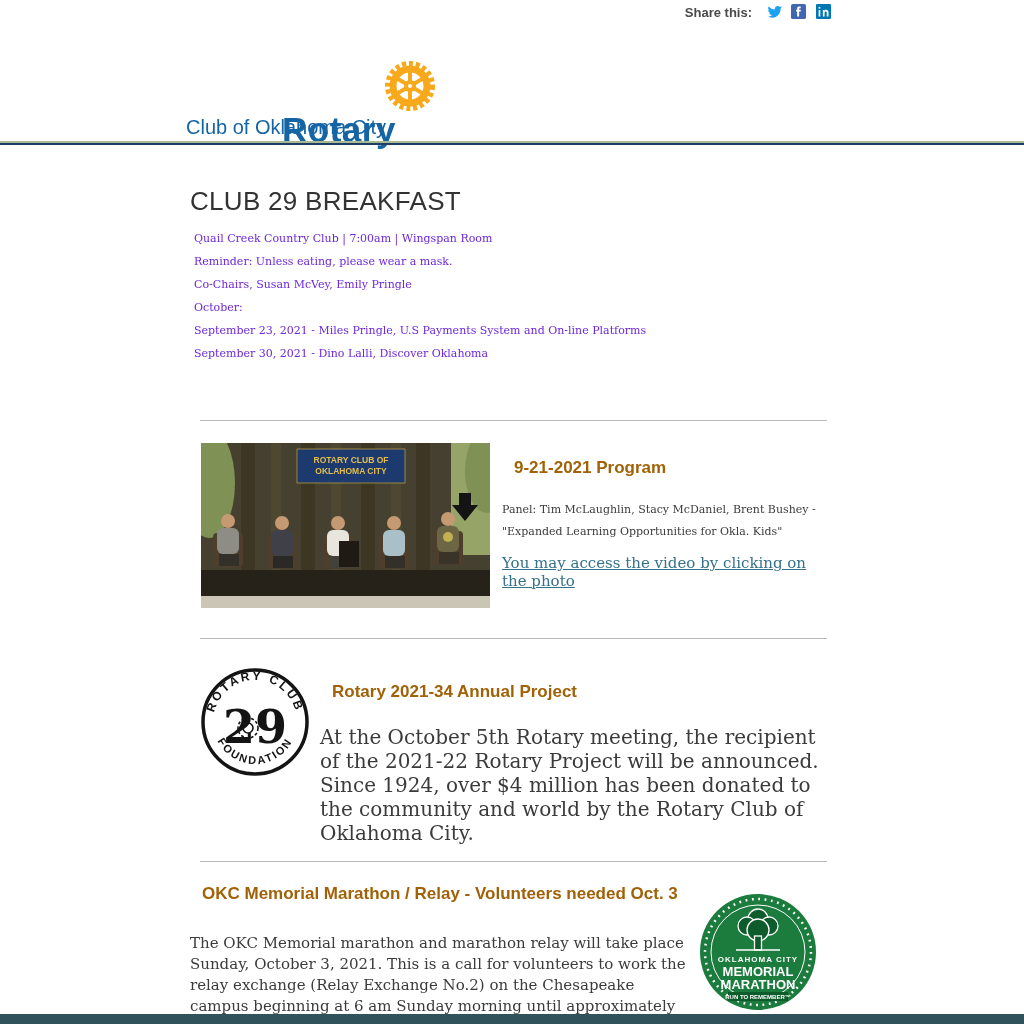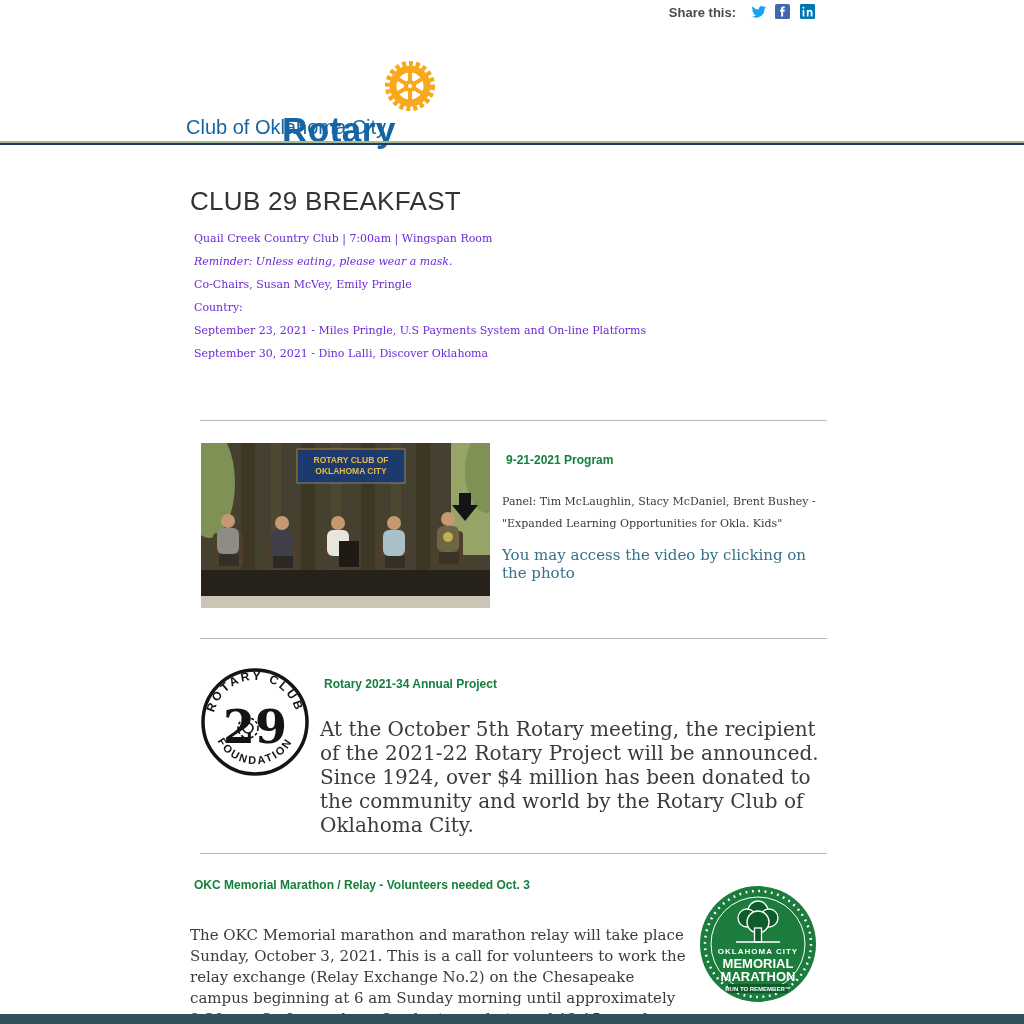--- a/index.html
+++ b/index.html
@@ -1,48 +1,48 @@
 <!DOCTYPE html>
 <html><head>
 <meta charset="utf-8">
 <style>
   html,body{margin:0;padding:0;}
   body{
     width:1024px;height:1024px;position:relative;background:#ffffff;
     font-family:"Liberation Sans",sans-serif;overflow:hidden;color:#3b3b3b;
   }
   
-  .share-bar{position:absolute;top:4px;right:208px;display:flex;align-items:center;gap:9px;}
+  .share-bar{position:absolute;top:4px;right:192px;display:flex;align-items:center;gap:9px;}
   .share-label{font-size:13px;font-weight:bold;color:#4a4a4a;margin-right:5px;}
   .icon-btn{width:16px;height:16px;display:block;cursor:pointer;}
   
   .brand{position:absolute;left:186px;top:56px;width:270px;height:78px;}
   .brand-name{position:absolute;left:96px;top:6px;font-size:35px;font-weight:bold;color:#1565a5;letter-spacing:0.5px;margin-top:48px;}
   .brand-sub{position:absolute;left:0;top:60px;font-size:20px;color:#1565a5;}
   .wheel{position:absolute;left:198px;top:4px;}
   
   .rule{position:absolute;top:141px;left:0;width:1024px;}
   .rule-green{height:2px;background:#a9ba93;}
   .rule-navy{height:2px;background:#1d3d66;}
   
   .main{position:absolute;left:190px;top:186px;width:637px;}
   h1{font-size:26px;font-weight:normal;color:#333;margin:0 0 12px;letter-spacing:0.3px;}
   .details p{margin:4px;font-family:"DejaVu Serif",serif;font-size:11px;line-height:19px;color:#6d28d9;}
-  .italic{font-style:italic;}
+  .italic{}
   .sep{border:none;border-top:1px solid #b9b9b9;margin:0 0 0 10px;}
   .sep1{margin-top:57px;}
   .sep2{margin-top:30px;}
   .sep3{margin-top:16px;}
-  h2{font-size:12px;font-weight:bold;color:#15803d;margin:4px;line-height:26px;}
+  h2{font-size:17px;font-weight:bold;color:#a16207;margin:12px;line-height:26px;}
   
   .program-row{display:flex;margin-top:22px;margin-left:11px;}
   .photo{width:289px;height:165px;flex:0 0 auto;cursor:pointer;display:block;}
   .program-text{margin-left:12px;width:326px;}
   .program-text p{font-family:"DejaVu Serif",serif;font-size:11px;line-height:21.5px;color:#3b3b3b;margin:18px 0 0;}
-  .video-link{display:inline-block;margin-top:12px;font-family:"DejaVu Serif",serif;font-size:15px;color:#35718a;cursor:pointer;}
+  .video-link{display:inline-block;margin-top:12px;font-family:"DejaVu Serif",serif;font-size:15px;color:#35718a;text-decoration:underline;cursor:pointer;}
   
   .annual-row{display:flex;margin-top:28px;margin-left:10px;}
   .annual-text{margin-left:10px;width:505px;}
   .annual-text p{font-family:"DejaVu Serif",serif;font-size:20px;line-height:24px;color:#3b3b3b;margin:20px 0 0;}
   
   .marathon{position:relative;margin-top:18px;}
   .marathon h2{width:505px;line-height:27px;}
   .marathon p{font-family:"DejaVu Serif",serif;font-size:15px;line-height:21px;color:#3b3b3b;margin:26px 0 0;width:500px;}
   .marathon-logo{position:absolute;right:9px;top:12px;}
   
@@ -93,21 +93,21 @@
   <div class="rule-navy"></div>
 </div>
 
 <div class="main">
 
   <h1>CLUB 29 BREAKFAST</h1>
   <div class="details">
     <p>Quail Creek Country Club | 7:00am | Wingspan Room</p>
     <p class="italic">Reminder: Unless eating, please wear a mask.</p>
     <p>Co-Chairs, Susan McVey, Emily Pringle</p>
-    <p>Country:</p>
+    <p>October:</p>
     <p>September 23, 2021  -  Miles Pringle, U.S Payments System and On-line Platforms</p>
     <p>September 30, 2021  -  Dino Lalli, Discover Oklahoma</p>
   </div>
 
   <hr class="sep sep1">
 
   <div class="program-row">
     <svg class="photo" viewBox="0 0 289 165">
       <rect width="289" height="165" fill="#45402f"></rect>
       <g opacity="0.75">

